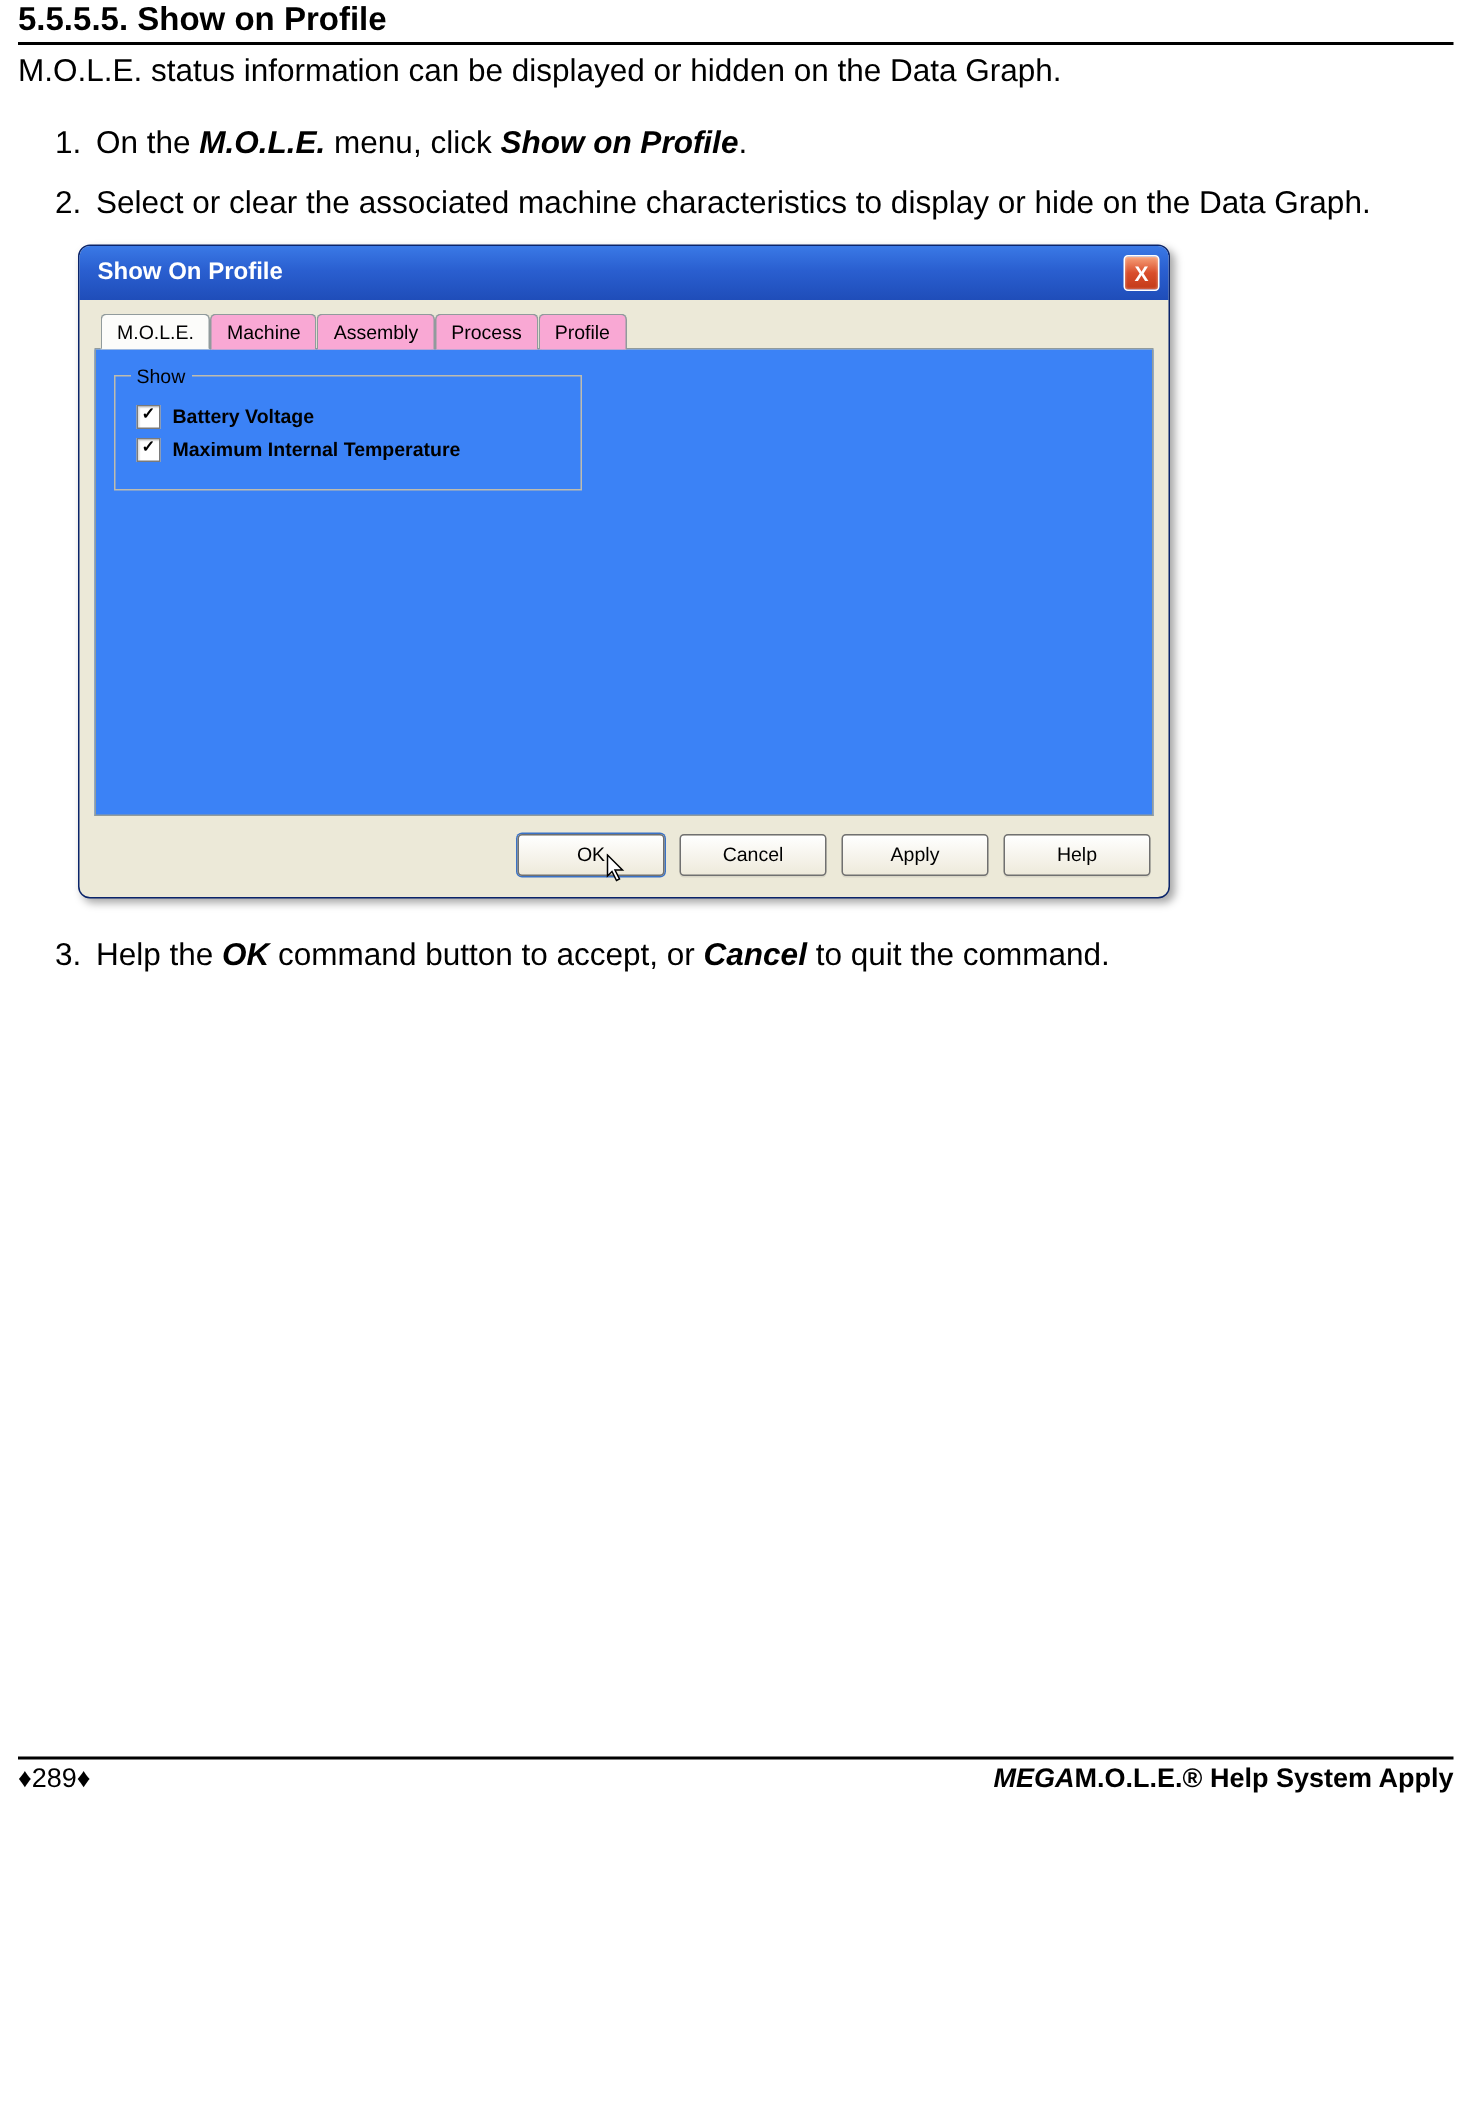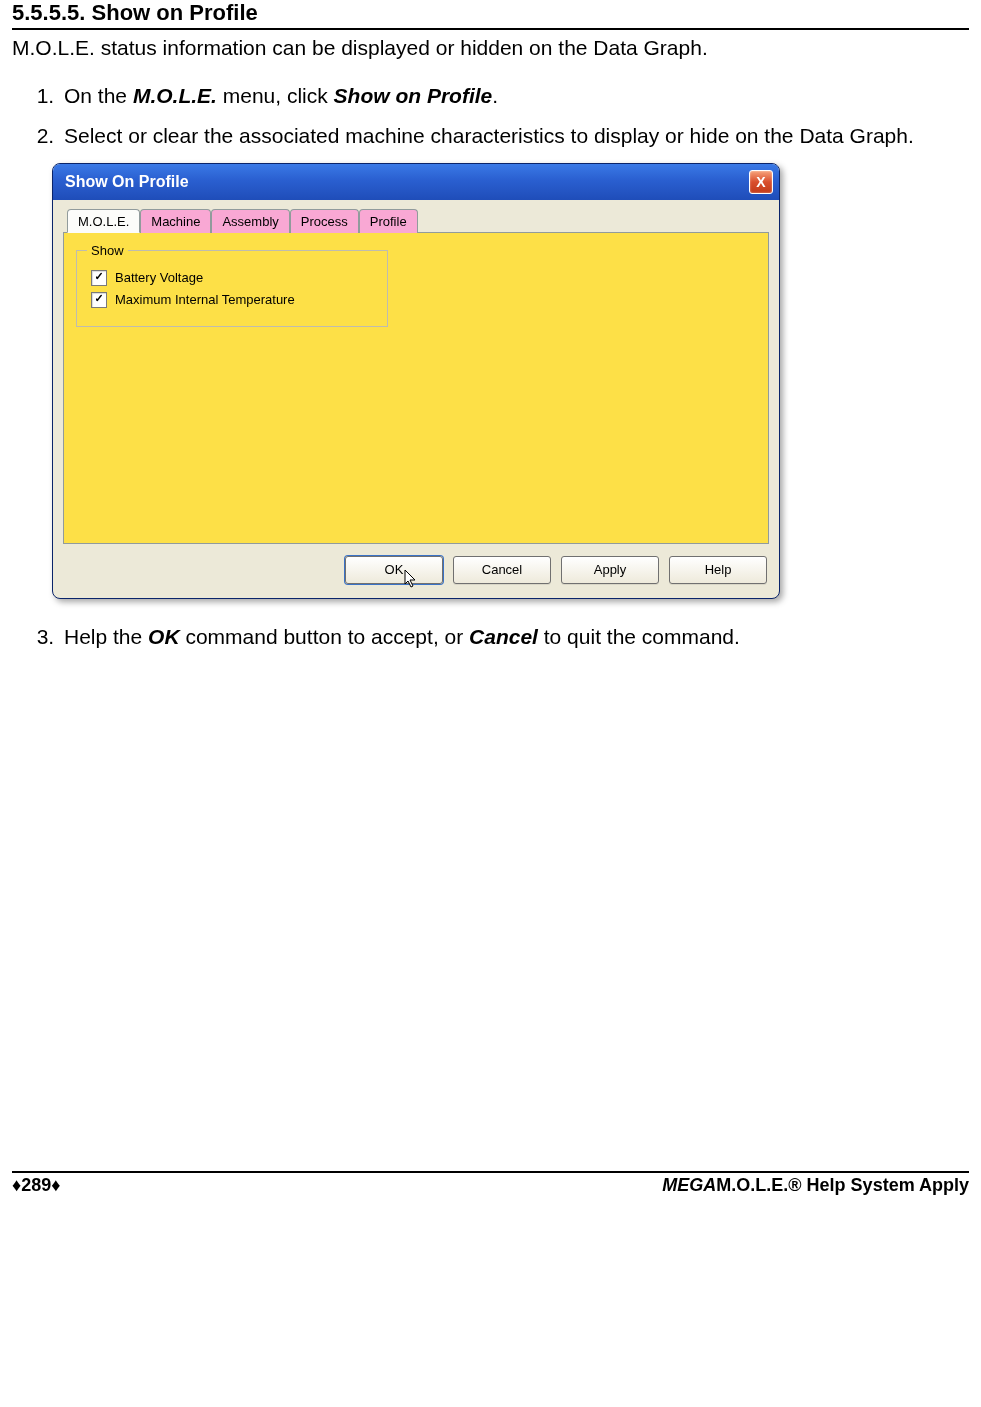--- a/index.html
+++ b/index.html
@@ -99,39 +99,40 @@
     color: #000;
   }
   .tab.active {
     background: #fcfcfa;
     border-bottom: 1px solid #fcfcfa;
     font-weight: normal;
   }
   .tab-panel {
     border: 1px solid #919b9c;
     border-top: none;
-    background: #fde047;
+    background: #3b82f6;
     height: 290px;
     padding: 10px 12px;
   }
   fieldset.show-group {
     border: 1px solid #bfbcae;
     padding: 6px 10px 14px 10px;
     margin: 0;
     width: 290px;
   }
   fieldset.show-group legend {
     padding: 0 4px;
     font-size: 13px;
   }
   .checkbox-row {
     display: flex;
     align-items: center;
     margin: 6px 0 4px 4px;
     font-size: 13px;
+    font-weight: bold;
   }
   .cb {
     width: 14px;
     height: 14px;
     border: 1px solid #7a7a7a;
     background: #fff;
     margin-right: 8px;
     display: inline-flex;
     align-items: center;
     justify-content: center;
@@ -178,21 +179,21 @@
   .cursor svg { display:block; }
   .footer-line {
     border-top: 2px solid #000;
     margin-top: 520px;
     padding-top: 2px;
     display: flex;
     justify-content: space-between;
     align-items: baseline;
     font-size: 18px;
   }
-  .footer-left { font-weight: bold; }
+  .footer-left { font-weight: normal; }
   .footer-right { font-weight: bold; }
   .footer-right .mega { font-style: italic; }
 </style>
 </head>
 <body>
 
 <div class="page">
 
   <div class="section-heading">
     <span>5.5.5.5.</span>

